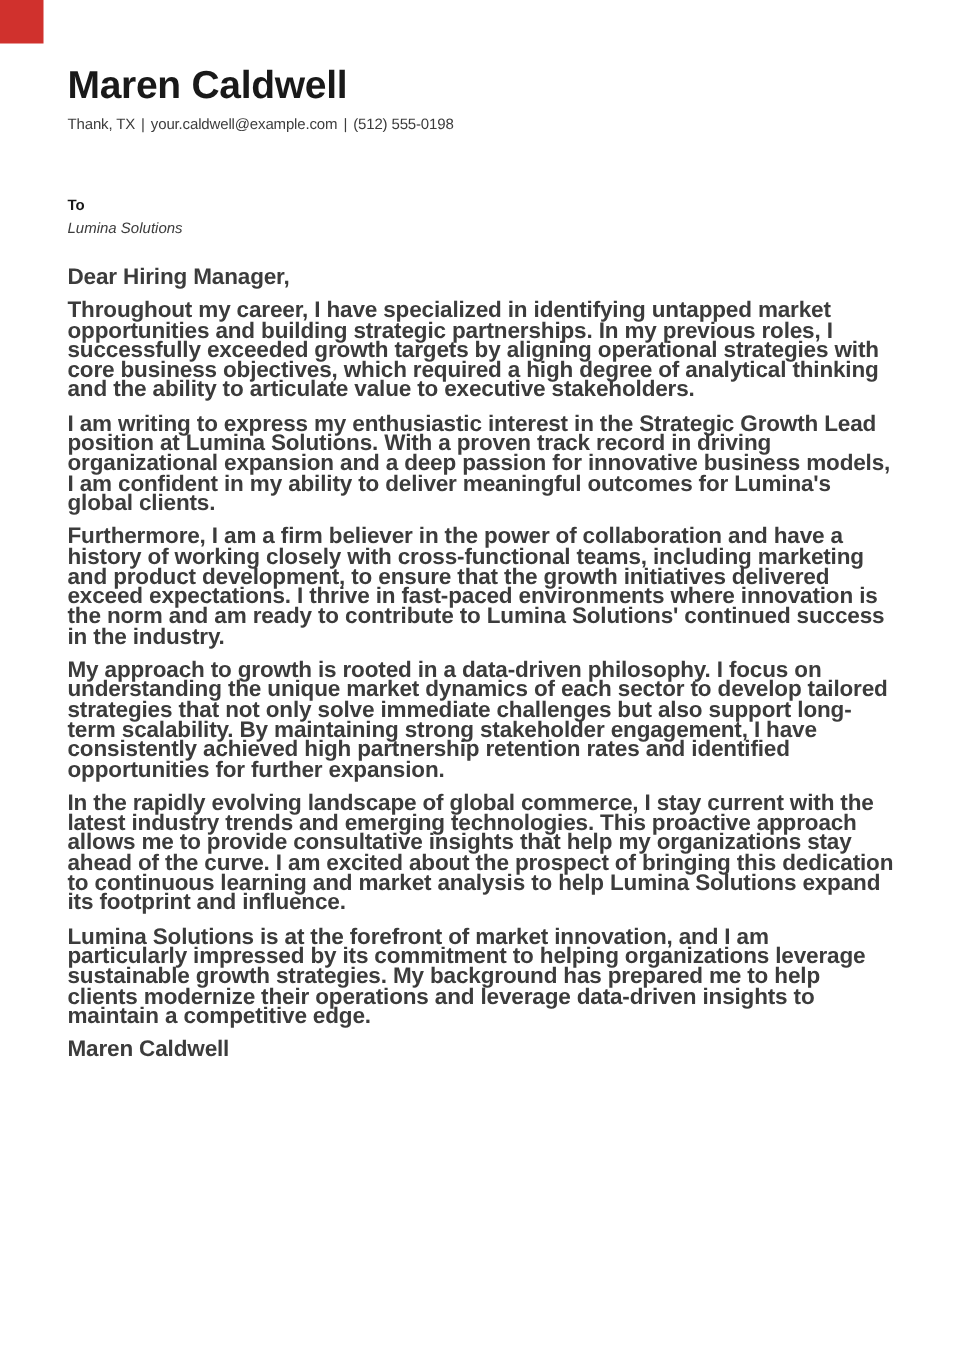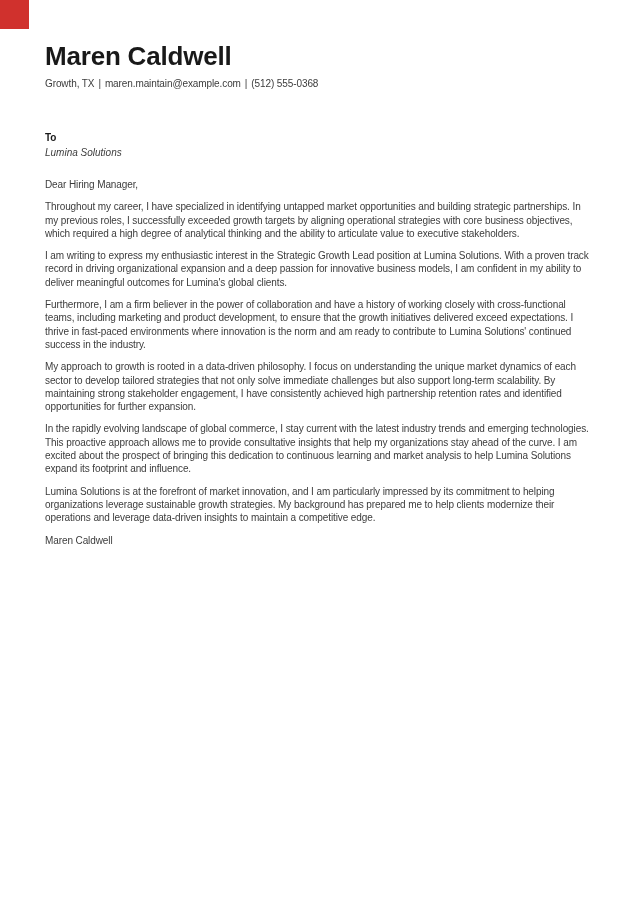--- a/index.html
+++ b/index.html
@@ -62,24 +62,25 @@
     margin-top: 43px;
   }
   .recipient-company {
     margin-top: 4px;
     font-size: 10px;
     color: #3c3c3c;
     font-style: italic;
   }
   .letter-body {
     margin-top: 20px;
-    font-size: 10px;
+    font-size: 15px;
     line-height: 13.3px;
     color: #3c3c3c;
     letter-spacing: -0.1px;
+    font-weight: bold;
   }
   .letter-body p {
     margin: 0 0 9px 0;
   }
   .closing {
     margin-bottom: 12px;
   }
   .signature {
     margin-bottom: 0;
   }
@@ -88,21 +89,21 @@
 <body>
 
 <div class="page">
   <div class="accent-square" style="background: rgb(208, 49, 45);"></div>
 
   <div class="content">
 
     <div class="header">
       <div class="applicant-name">Maren Caldwell</div>
       <div class="contact-line">
-        <span>Growth, TX</span><span class="contact-sep">|</span><span>maren.maintain@example.com</span><span class="contact-sep">|</span><span>(512) 555-0368</span>
+        <span>Thank, TX</span><span class="contact-sep">|</span><span>your.caldwell@example.com</span><span class="contact-sep">|</span><span>(512) 555-0198</span>
       </div>
     </div>
 
     <div class="recipient">
       <div class="recipient-label">To</div>
       <div class="recipient-company">Lumina Solutions</div>
     </div>
 
     <div class="letter-body">
       <p class="salutation">Dear Hiring Manager,</p>

